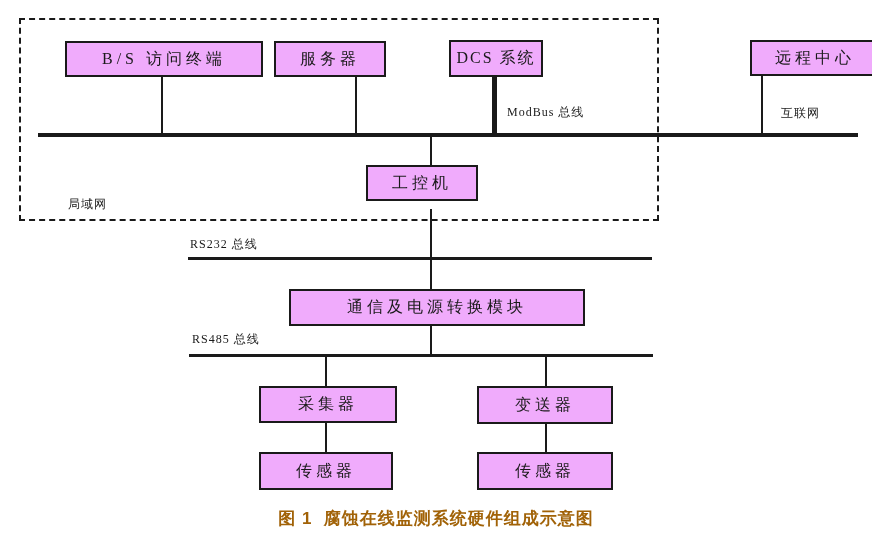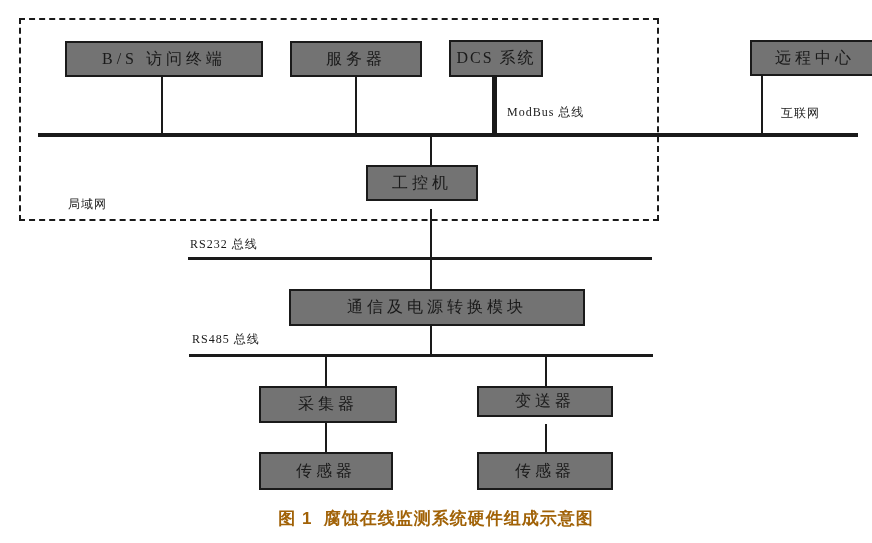--- a/index.html
+++ b/index.html
@@ -17,21 +17,21 @@
     overflow: hidden;
   }
   .lan-box {
     position: absolute;
     border: 2px dashed #1a1a1a;
     background: transparent;
   }
   .node {
     position: absolute;
     border: 2px solid #1a1a1a;
-    background: #737373;
+    background: #f0abfc;
     display: flex;
     align-items: center;
     justify-content: center;
     font-size: 16px;
     letter-spacing: 4px;
     white-space: nowrap;
     box-sizing: border-box;
     z-index: 3;
   }
   .hline {
@@ -69,21 +69,21 @@
 <body>
 
 <div class="stage">
 
   <div class="lan-box" style="left:19px; top:18px; width:636px; height:199px;"></div>
   <div class="freelabel" style="left:68px; top:196px;">局域网</div>
 
   <div class="hline" style="left:38px; top:133px; width:820px; height:4px;"></div>
 
   <div class="node" style="left:65px; top:41px; width:198px; height:36px;">B/S 访问终端</div>
-  <div class="node" style="left:290px; top:41px; width:132px; height:36px;">服务器</div>
+  <div class="node" style="left:274px; top:41px; width:112px; height:36px;">服务器</div>
   <div class="node" style="left:449px; top:40px; width:94px; height:37px; letter-spacing:2px;">DCS 系统</div>
   <div class="node" style="left:724px; top:40px; width:130px; height:36px;margin-left:26px;">远程中心</div>
 
   <div class="vline" style="left:161px; top:77px; width:2px; height:56px;"></div>
   <div class="vline" style="left:355px; top:77px; width:2px; height:56px;"></div>
   <div class="vline" style="left:492px; top:77px; width:5px; height:56px;"></div>
   <div class="vline" style="left:761px; top:76px; width:2px; height:57px;"></div>
 
   <div class="freelabel" style="left:507px; top:104px;">ModBus 总线</div>
   <div class="freelabel" style="left:781px; top:105px;">互联网</div>
@@ -100,19 +100,19 @@
 
   <div class="freelabel" style="left:192px; top:331px;">RS485 总线</div>
   <div class="hline" style="left:189px; top:354px; width:464px; height:3px;"></div>
 
   <div class="vline" style="left:325px; top:357px; width:2px; height:29px;"></div>
   <div class="node" style="left:259px; top:386px; width:138px; height:37px;">采集器</div>
   <div class="vline" style="left:325px; top:423px; width:2px; height:29px;"></div>
   <div class="node" style="left:259px; top:452px; width:134px; height:38px;">传感器</div>
 
   <div class="vline" style="left:545px; top:357px; width:2px; height:29px;"></div>
-  <div class="node" style="left:477px; top:386px; width:136px; height:31px;">变送器</div>
+  <div class="node" style="left:477px; top:386px; width:136px; height:38px;">变送器</div>
   <div class="vline" style="left:545px; top:424px; width:2px; height:28px;"></div>
   <div class="node" style="left:477px; top:452px; width:136px; height:38px;">传感器</div>
 
   <div class="caption" style="top:507px;">图 1  腐蚀在线监测系统硬件组成示意图</div>
 
 </div>
 
 </body></html>

